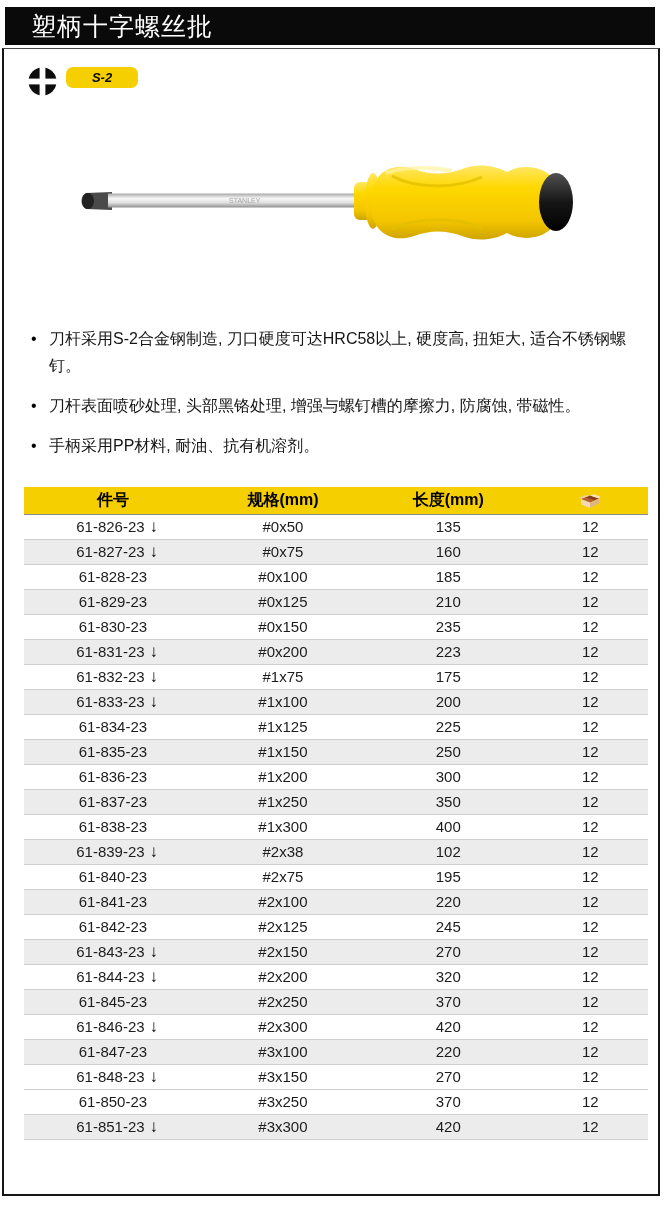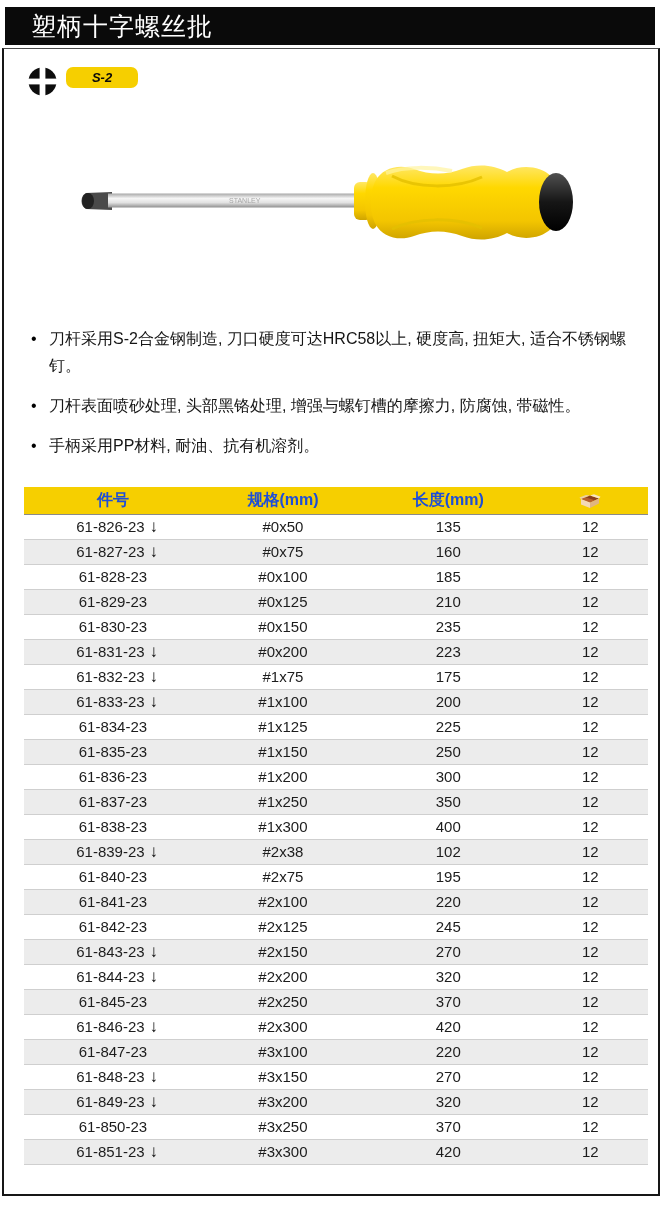--- a/index.html
+++ b/index.html
@@ -33,21 +33,21 @@
   
   .features { position:absolute; top:276px; left:26px; width:614px; list-style:none; }
   .features li { position:relative; padding-left:19px; font-size:16px; line-height:27px; margin-bottom:13px; color:#151515; }
   .features .dot { position:absolute; left:1px; top:0; font-size:16px; color:#000; }
   
   .parts-table {
     position:absolute; top:438px; left:20px; width:624px;
     border-collapse:collapse; table-layout:fixed; text-align:center;
   }
   .parts-table thead th {
-    background:#F6CF00; height:27px; font-size:16px; font-weight:bold; color:#1d4ed8;
+    background:#F6CF00; height:27px; font-size:16px; font-weight:bold; color:#000000;
     border-bottom:1px solid #8a8a8a; vertical-align:middle;
   }
   .parts-table tbody td {
     height:25px; font-size:15px; color:#1c1c1c; vertical-align:middle;
     border-bottom:1px solid #cfcfcf;
   }
   .parts-table tbody tr.alt { background:#ececec; }
   .arr {
     display:inline-block; width:0; overflow:visible; padding-left:5px;
     font-weight:bold; font-size:17px; color:#000;
@@ -298,26 +298,20 @@
           <td>#3x100</td>
           <td>220</td>
           <td>12</td>
         </tr>
         <tr>
           <td><span>61-848-23</span><span class="arr">↓</span></td>
           <td>#3x150</td>
           <td>270</td>
           <td>12</td>
         </tr>
-        <tr class="alt">
-          <td><span>61-849-23</span><span class="arr">↓</span></td>
-          <td>#3x200</td>
-          <td>320</td>
-          <td>12</td>
-        </tr>
         <tr>
           <td><span>61-850-23</span></td>
           <td>#3x250</td>
           <td>370</td>
           <td>12</td>
         </tr>
         <tr class="alt">
           <td><span>61-851-23</span><span class="arr">↓</span></td>
           <td>#3x300</td>
           <td>420</td>

